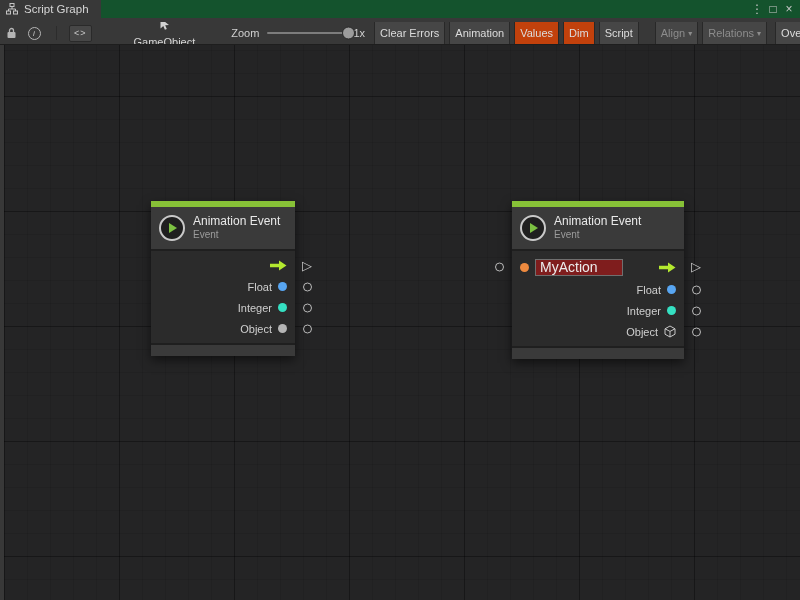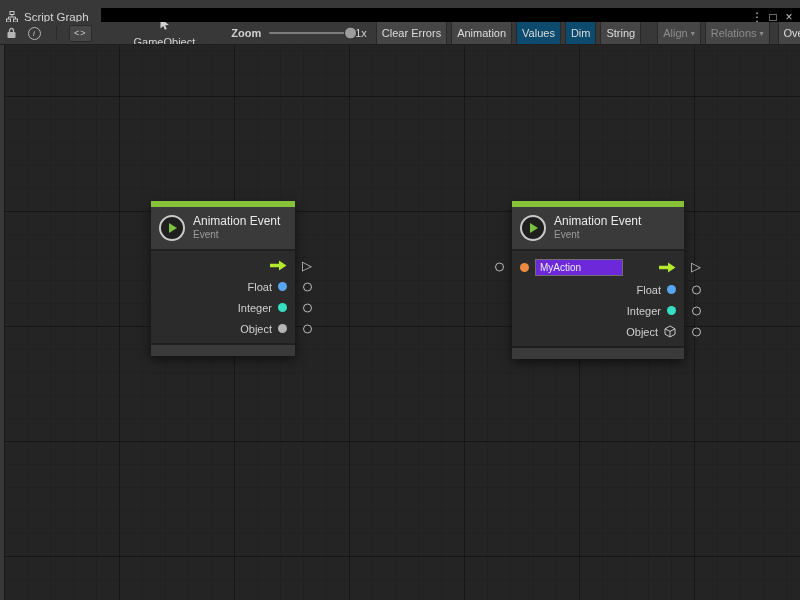--- a/index.html
+++ b/index.html
@@ -1,21 +1,21 @@
 <!DOCTYPE html>
 <html><head>
 <meta charset="utf-8">
 <style>
   html,body{margin:0;padding:0;}
   body{width:800px;height:600px;overflow:hidden;background:#232323;
        font-family:"Liberation Sans",sans-serif;}
   .window{position:relative;width:800px;height:600px;background:#383838;}
 
   
-  .tabbar{position:absolute;top:8px;left:0;right:0;height:18px;background:#000000;
+  .tabbar{position:absolute;top:0;left:0;right:0;height:18px;background:#14532d;
           display:flex;align-items:stretch;}
   .tab{display:flex;align-items:center;gap:6px;padding:0 12px 0 6px;background:#383838;
        color:#d6d6d6;font-size:11.5px;flex:none;}
   .win-controls{margin-left:auto;display:flex;align-items:center;padding-right:3px;color:#c6c6c6;}
   .win-btn{width:16px;text-align:center;font-size:12px;line-height:22px;cursor:default;}
 
   
   .toolbar{position:absolute;top:22px;left:0;right:0;height:22px;background:#383838;
            border-bottom:1px solid #1e1e1e;display:flex;align-items:center;
            overflow:hidden;white-space:nowrap;font-size:11px;color:#dcdcdc;}
@@ -27,21 +27,21 @@
   .code-box{display:inline-flex;align-items:center;justify-content:center;height:15px;padding:0 4px;
             background:#474747;border:1px solid #2a2a2a;border-radius:2px;color:#c8c8c8;
             font-size:9px;letter-spacing:1px;}
   .go-group{display:inline-flex;align-items:center;gap:5px;color:#d6d6d6;}
   .zoom-track{position:relative;width:86px;height:2px;background:#7d7d7d;border-radius:1px;}
   .zoom-handle{position:absolute;right:-2px;top:50%;transform:translateY(-50%);
                width:11px;height:11px;border-radius:50%;background:#9c9c9c;border:1px solid #2a2a2a;}
   .tb-btn{display:inline-flex;align-items:center;gap:3px;height:16px;padding:8px 5px;
           background:#464646;border:1px solid #282828;border-radius:0;color:#dcdcdc;
           font-size:11px;cursor:default;justify-content:center;}
-  .tb-btn.active{background:#0c4a6e;}
+  .tb-btn.active{background:#c2410c;}
   .tb-btn.disabled{color:#8c8c8c;}
   .dd-arrow{font-size:8px;color:inherit;}
 
   
   .canvas{position:absolute;top:45px;left:4px;width:800px;height:555px;background:#242425;
     background-image:
       linear-gradient(rgba(0,0,0,0.09) 1px, transparent 1px),
       linear-gradient(90deg, rgba(0,0,0,0.09) 1px, transparent 1px),
       linear-gradient(rgba(0,0,0,0.30) 1px, transparent 1px),
       linear-gradient(90deg, rgba(0,0,0,0.30) 1px, transparent 1px);
@@ -65,22 +65,22 @@
             justify-content:flex-end;padding:0 8px;gap:6px;color:#cfcfcf;}
   .port-row.tall{height:24px;}
   .port-label{font-size:11px;}
   .dot{width:9px;height:9px;border-radius:50%;flex:none;}
   .flow-arrow{display:inline-flex;align-items:center;}
   .outer-port{position:absolute;right:-17px;top:50%;transform:translateY(-50%);
               width:7px;height:7px;border:1.5px solid #b9b9b9;border-radius:50%;background:transparent;}
   .outer-port.left{left:-17px;right:auto;}
   .outer-port.tri{border:none;width:auto;height:auto;background:none;color:#c8c8c8;
                   font-size:13px;line-height:13px;transform:translateY(-52%);}
-  .action-input{width:78px;height:15px;background:#6d28d9;border:1px solid #6f6f6f;
-                color:#ececec;font-size:10px;padding:0 4px;font-family:"Liberation Sans",sans-serif;}
+  .action-input{width:78px;height:15px;background:#7f1d1d;border:1px solid #6f6f6f;
+                color:#ececec;font-size:14px;padding:0 4px;font-family:"Liberation Sans",sans-serif;}
   .spacer{flex:1 1 auto !important;}
   .cube{display:inline-flex;}
 </style>
 </head>
 <body>
 
 <div class="window">
 
   <div class="tabbar">
     <div class="tab">
@@ -114,40 +114,40 @@
     <span class="divider" style="margin-left:14px;"></span>
     <span class="code-box" style="margin-left:8px;">
       <span>&lt;&gt;</span>
     </span>
     <span class="go-group" style="margin-left:42px;flex-direction:column;">
       <svg width="11" height="13" viewBox="0 0 11 13">
         <path d="M1.5 0.5 L1.5 10.5 L4.3 7.9 L5.9 11.8 L7.8 11 L6.2 7.2 L10 6.9 Z" fill="#d2d2d2"></path>
       </svg>
       <span>GameObject</span>
     </span>
-    <span style="margin-left:36px;color:#d0d0d0;font-weight:bold;">Zoom</span>
+    <span style="margin-left:36px;color:#d0d0d0;">Zoom</span>
     <span class="zoom-track" style="margin-left:8px;">
       <span class="zoom-handle"></span>
     </span>
     <span style="margin-left:0;color:#d0d0d0;">1x</span>
 
     <span class="tb-btn" style="margin-left:9px;">
       <span>Clear Errors</span>
     </span>
     <span class="tb-btn" style="margin-left:4px;">
       <span>Animation</span>
     </span>
     <span class="tb-btn active" style="margin-left:4px;">
       <span>Values</span>
     </span>
     <span class="tb-btn active" style="margin-left:4px;">
       <span>Dim</span>
     </span>
     <span class="tb-btn" style="margin-left:4px;">
-      <span>String</span>
+      <span>Script</span>
     </span>
     <span class="tb-btn disabled" style="margin-left:16px;">
       <span>Align</span>
       <span class="dd-arrow">▾</span>
     </span>
     <span class="tb-btn disabled" style="margin-left:4px;">
       <span>Relations</span>
       <span class="dd-arrow">▾</span>
     </span>
     <span class="tb-btn" style="margin-left:8px;border-right:none;">

